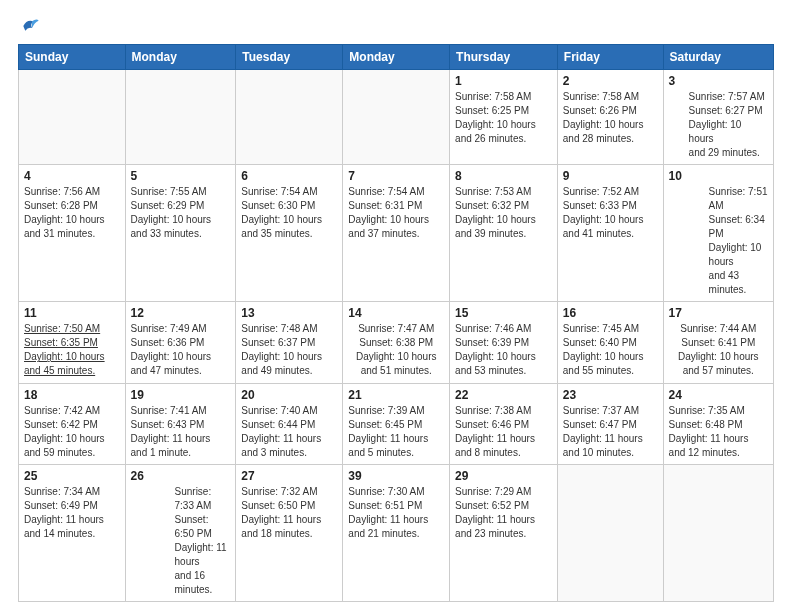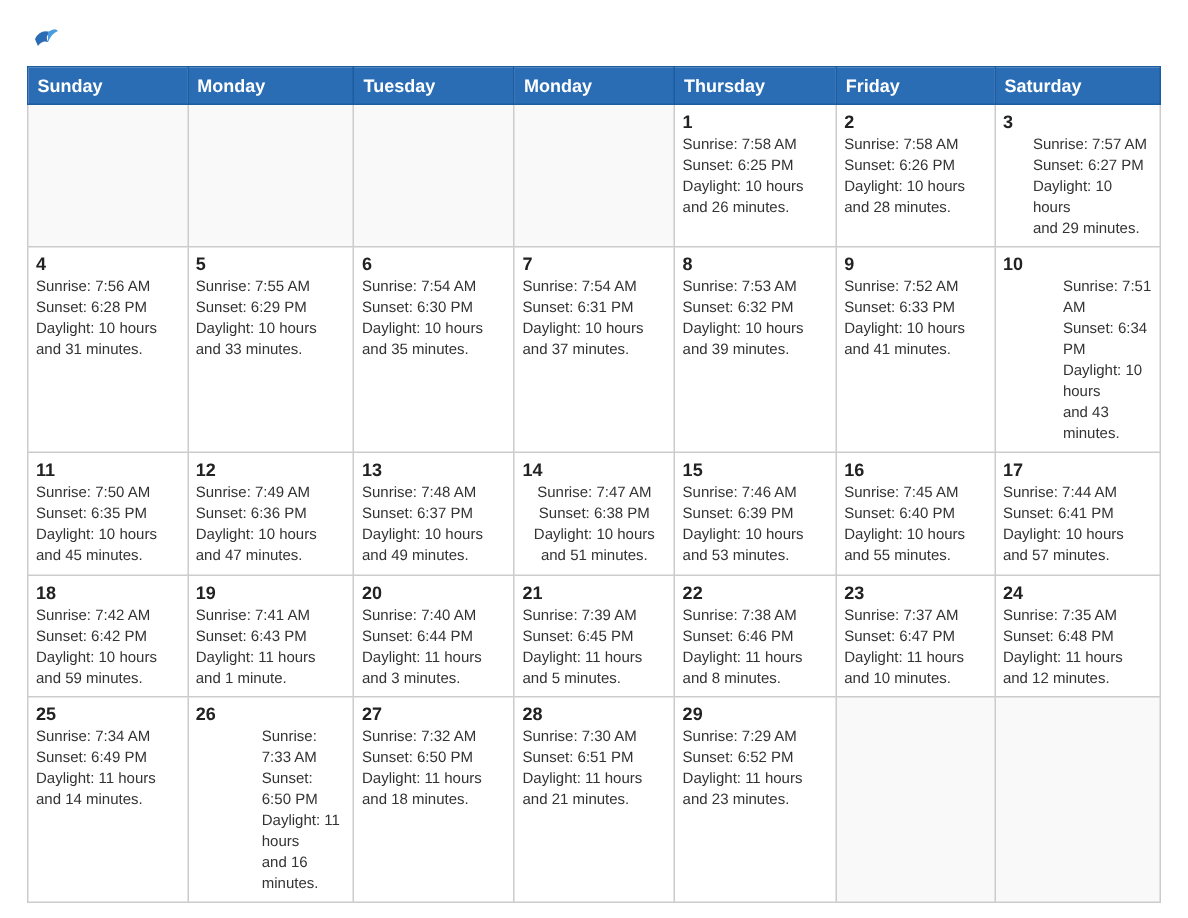--- a/index.html
+++ b/index.html
@@ -205,21 +205,21 @@
             <span class="day-num">10</span>
             <div class="day-detail" style="white-space: pre-line; margin-left: 40px;">Sunrise: 7:51 AM
 Sunset: 6:34 PM
 Daylight: 10 hours
 and 43 minutes.</div>
           </td>
         </tr>
         <tr>
           <td>
             <span class="day-num">11</span>
-            <div class="day-detail" style="white-space: pre-line;">Sunrise: 7:50 AM
+            <div class="day-detail" style="white-space: pre-line; text-decoration: underline;">Sunrise: 7:50 AM
 Sunset: 6:35 PM
 Daylight: 10 hours
 and 45 minutes.</div>
           </td>
           <td>
             <span class="day-num">12</span>
             <div class="day-detail" style="white-space: pre-line;">Sunrise: 7:49 AM
 Sunset: 6:36 PM
 Daylight: 10 hours
 and 47 minutes.</div>
@@ -247,21 +247,21 @@
           </td>
           <td>
             <span class="day-num">16</span>
             <div class="day-detail" style="white-space: pre-line;">Sunrise: 7:45 AM
 Sunset: 6:40 PM
 Daylight: 10 hours
 and 55 minutes.</div>
           </td>
           <td>
             <span class="day-num">17</span>
-            <div class="day-detail" style="white-space: pre-line;">Sunrise: 7:44 AM
+            <div class="day-detail" style="white-space: pre-line; text-align: center;">Sunrise: 7:44 AM
 Sunset: 6:41 PM
 Daylight: 10 hours
 and 57 minutes.</div>
           </td>
         </tr>
         <tr class="alt-row">
           <td>
             <span class="day-num">18</span>
             <div class="day-detail" style="white-space: pre-line;">Sunrise: 7:42 AM
 Sunset: 6:42 PM
@@ -327,21 +327,21 @@
 and 16 minutes.</div>
           </td>
           <td>
             <span class="day-num">27</span>
             <div class="day-detail" style="white-space: pre-line;">Sunrise: 7:32 AM
 Sunset: 6:50 PM
 Daylight: 11 hours
 and 18 minutes.</div>
           </td>
           <td>
-            <span class="day-num">28</span>
+            <span class="day-num">39</span>
             <div class="day-detail" style="white-space: pre-line;">Sunrise: 7:30 AM
 Sunset: 6:51 PM
 Daylight: 11 hours
 and 21 minutes.</div>
           </td>
           <td>
             <span class="day-num">29</span>
             <div class="day-detail" style="white-space: pre-line;">Sunrise: 7:29 AM
 Sunset: 6:52 PM
 Daylight: 11 hours

